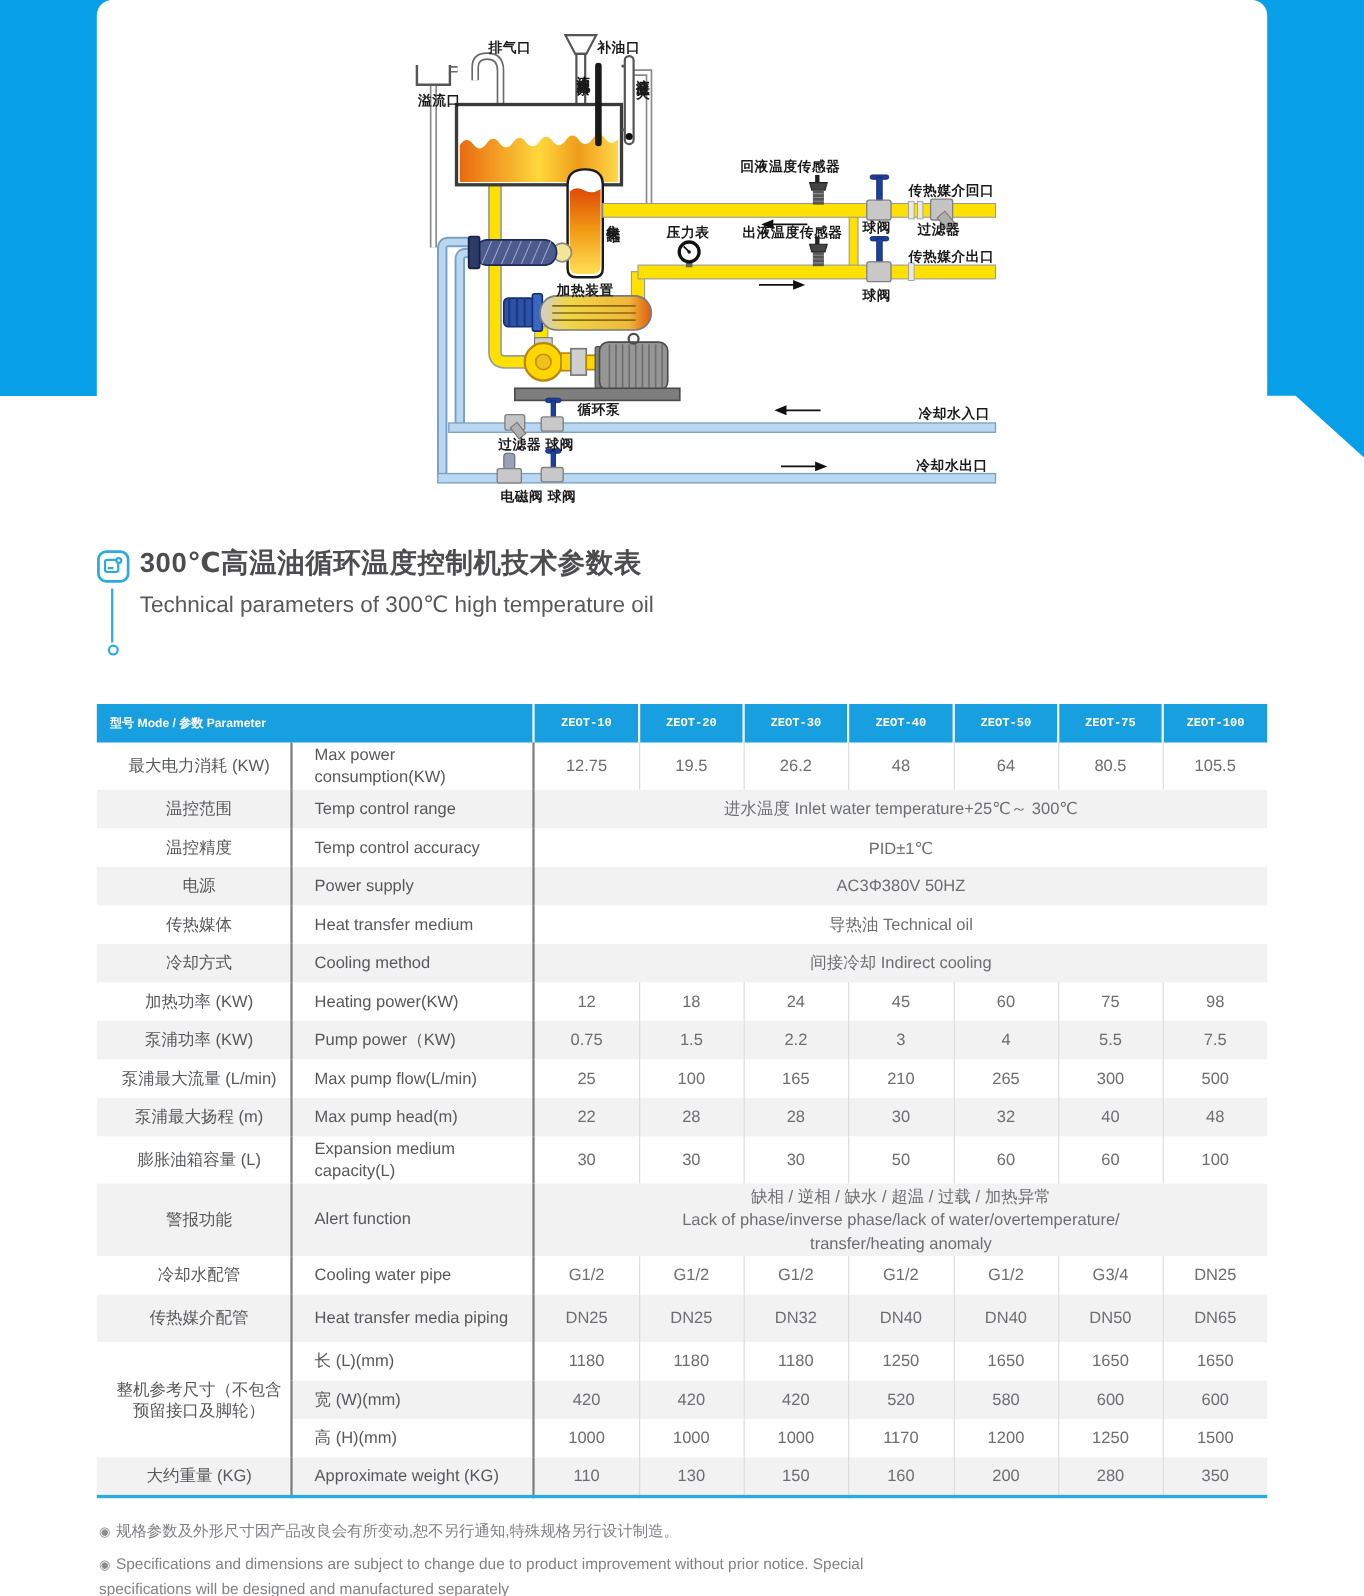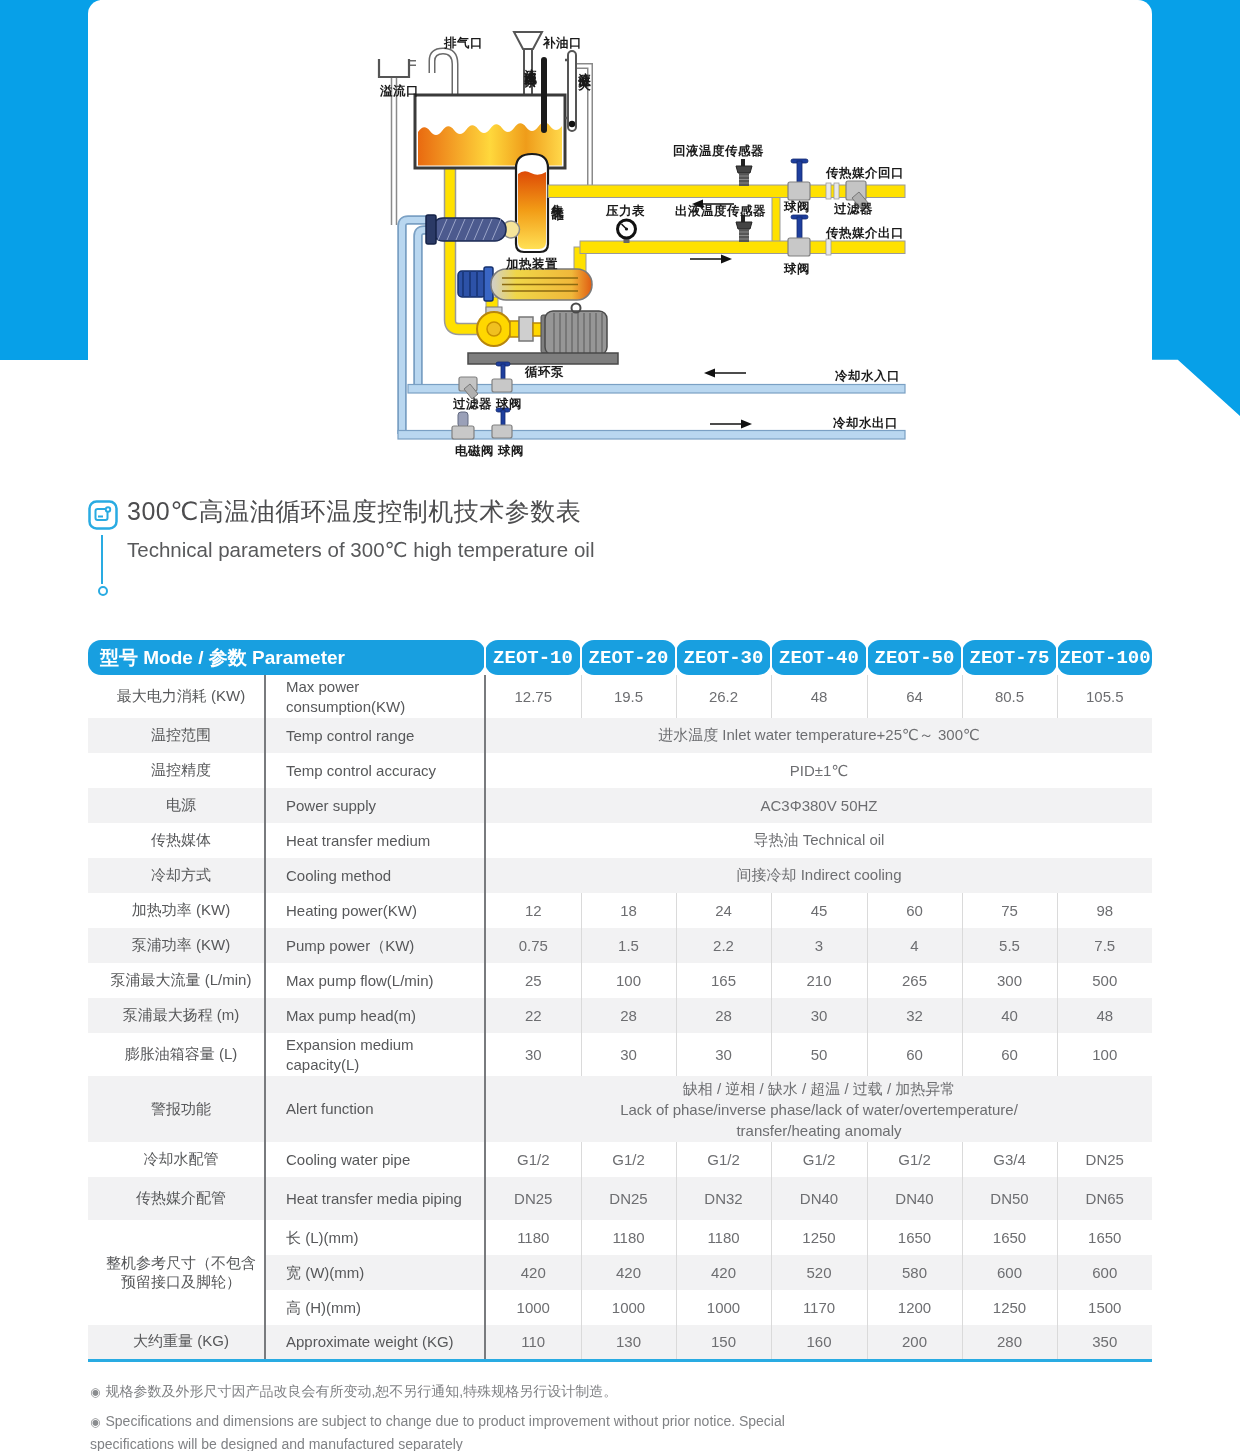--- a/index.html
+++ b/index.html
@@ -15,27 +15,27 @@
   .diagram svg{position:absolute;left:0;top:0;}
   .dlbl{position:absolute;font-size:12.5px;font-weight:700;color:#1a1a1a;white-space:nowrap;
         line-height:1.15;letter-spacing:.5px;}
   .dlbl.v{writing-mode:vertical-rl;text-orientation:upright;letter-spacing:2px;white-space:normal;}
 
   
   .titleblock{position:absolute;left:0;top:498px;width:920px;height:112px;}
   .t-icon{position:absolute;left:0;top:2px;width:30px;height:30px;}
   .t-line{position:absolute;left:13px;top:37px;width:2px;height:49px;background:#29abe2;}
   .t-dot{position:absolute;left:10px;top:88px;width:6px;height:6px;border:2px solid #29abe2;border-radius:50%;}
-  .t-cn{position:absolute;left:39px;top:-3px;font-size:25px;font-weight:400;color:#4d4d4f;letter-spacing:.5px;}
+  .t-cn{position:absolute;left:39px;top:-3px;font-size:25px;font-weight:700;color:#4d4d4f;letter-spacing:.5px;}
   .t-en{position:absolute;left:39px;top:36px;font-size:20.5px;color:#58595b;line-height:31px;}
 
   
   .spec{position:absolute;left:0;top:640px;width:1064px;border-collapse:collapse;table-layout:fixed;
         border-bottom:3px solid #29abe2;}
-  .spec th{background:#189fe0;color:#fff;font-size:19px;font-weight:700;height:35px;padding:0;text-align:center;border-radius:13px;}
+  .spec th{background:#189fe0;color:#fff;font-size:11px;font-weight:700;height:35px;padding:0;text-align:center;}
   .spec th.th-param{text-align:left;padding-left:12px;}
   .spec th.th-model{border-left:2px solid #fff;font-family:Liberation Mono, monospace;}
   .spec tr{height:35px;}
   .spec tr.tall{height:43px;}
   .spec tr.alert-row{height:66px;}
   .spec td{font-size:15px;padding:0 4px;text-align:center;color:#6d6e71;}
   .spec tr.rg{background:#f2f2f3;}
   .spec td.cn{text-align:center;padding-left:12px;padding-right:2px;color:#57585a;border-right:2px solid #797b7e;}
   .spec td.en{text-align:left;padding-left:20px;color:#57585a;border-right:2px solid #797b7e;line-height:20px;}
   .spec td.val + td.val{border-left:1px solid #dadada;}

